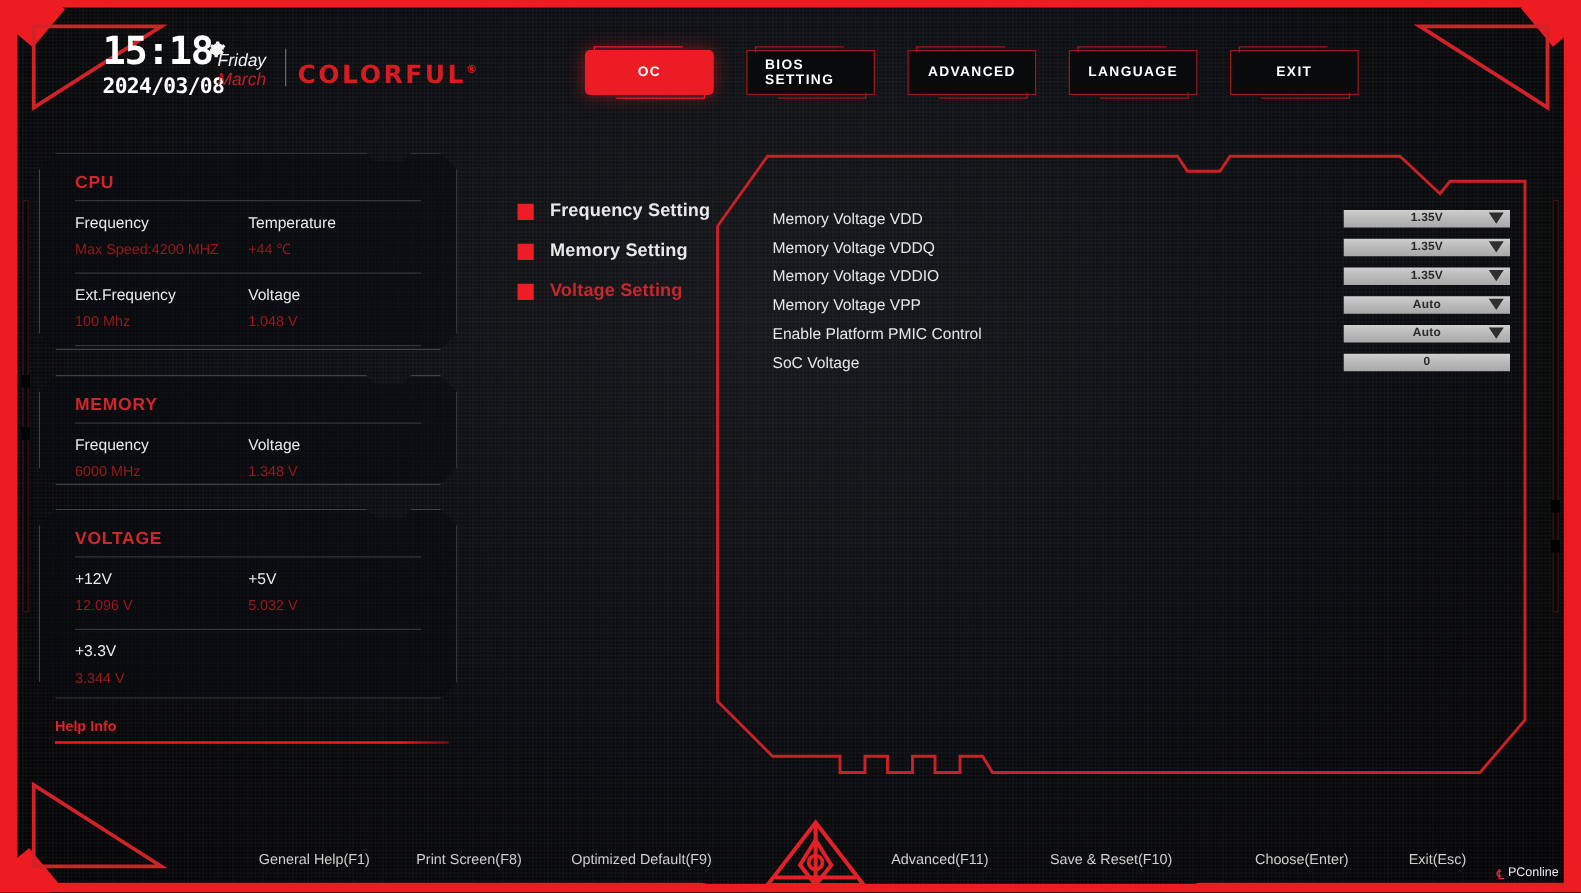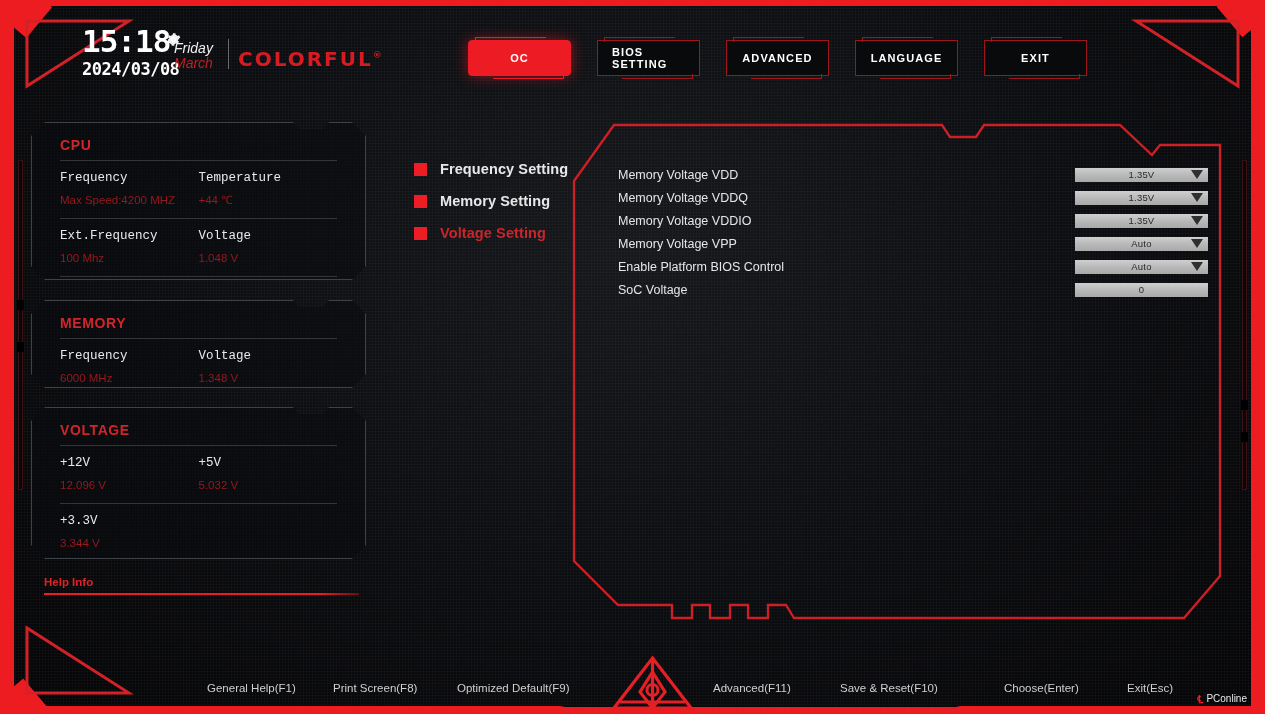--- a/index.html
+++ b/index.html
@@ -120,21 +120,21 @@
     );
   }
   .card .inner { padding:14px 28px 8px 28px; }
   .card-title {
     color:#d0262b; font-size:14px; font-weight:700; letter-spacing:.6px;
     padding-bottom:7px;
   }
   .hline { height:1px; background:#31363a; margin:0 0 0 0; }
   .row { display:flex; padding:8px 0 9px 0; }
   .cell { width:50%; }
-  .cell .k { color:#e9e9e9; font-size:12.5px; line-height:1.5;font-family:Liberation Mono, monospace; }
+  .cell .k { color:#e9e9e9; font-size:12.5px; line-height:1.5; }
   .cell .v { color:#99191d; font-size:11.5px; line-height:1.6; margin-top:3px; }
   .squiggle { padding:4px 0 0 0; height:14px; }
 
   #card-cpu     { top:122px; height:158px; }
   #card-memory  { top:300px; height:88px; }
   #card-voltage { top:407px; height:152px; }
 
   .helpinfo { position:absolute; left:44px; top:576px; }
   .helpinfo .lbl { color:#e02229; font-size:11.5px; font-weight:700; }
   .helpinfo .bar {
@@ -159,20 +159,21 @@
   .panel svg { position:absolute; inset:0; width:100%; height:100%; }
   .settings { position:absolute; left:46px; top:42px; width:590px; }
   .srow { height:23px; display:flex; align-items:center; margin-bottom:0px; }
   .srow .label { color:#e6e6e6; font-size:12.5px; flex:1; }
   .srow .ctrl { width:266px; display:flex; justify-content:flex-end; }
   .dd {
     position:relative; width:133px; height:14px;
     background:linear-gradient(180deg,#cfcfcf 0%, #b9b9b9 50%, #a9a9a9 100%);
     display:flex; align-items:center; justify-content:center;
     cursor:pointer;
+    font-weight:bold;
   }
   .dd .val { font-size:9.5px; color:#2a2a2a; letter-spacing:.2px; }
   .dd .arrow {
     position:absolute; right:5px; top:2px;
     width:0;height:0; border-left:6px solid transparent; border-right:6px solid transparent;
     border-top:9px solid #2f2f2f;
   }
 
   
   .footer {
@@ -408,21 +409,21 @@
       <div class="srow">
         <div class="label">Memory Voltage VPP</div>
         <div class="ctrl">
           <div class="dd">
             <span class="val">Auto</span>
             <span class="arrow"></span>
           </div>
         </div>
       </div>
       <div class="srow">
-        <div class="label">Enable Platform BIOS Control</div>
+        <div class="label">Enable Platform PMIC Control</div>
         <div class="ctrl">
           <div class="dd">
             <span class="val">Auto</span>
             <span class="arrow"></span>
           </div>
         </div>
       </div>
       <div class="srow">
         <div class="label">SoC Voltage</div>
         <div class="ctrl">

